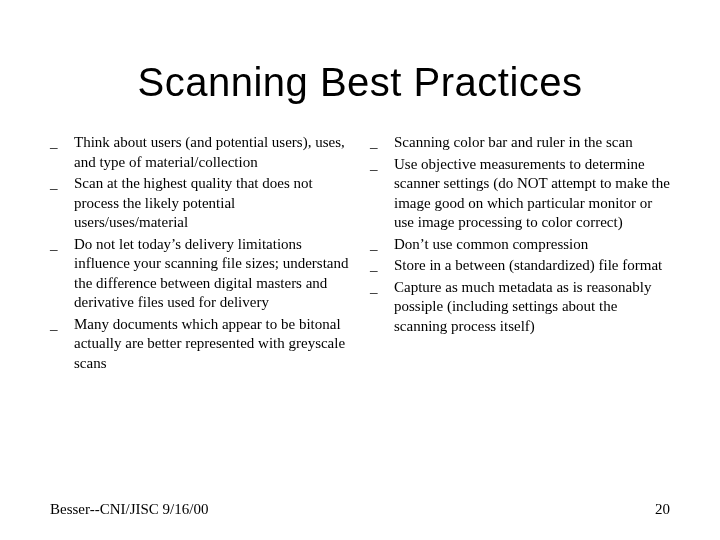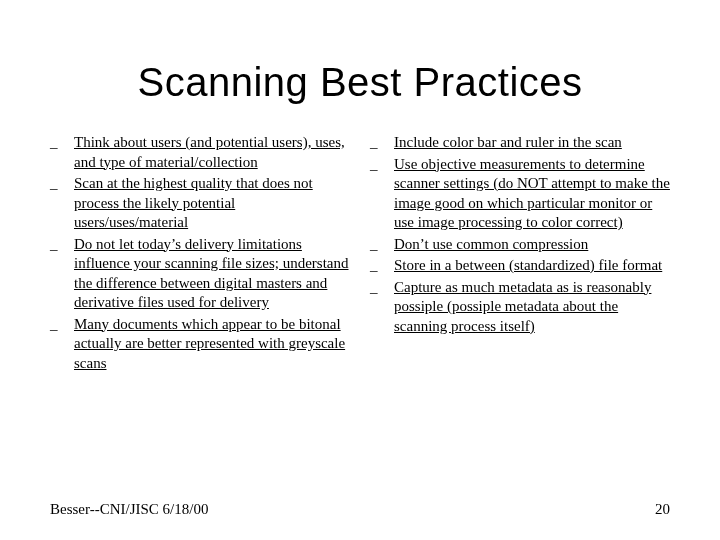--- a/index.html
+++ b/index.html
@@ -4,21 +4,21 @@
 <style>
   * { margin: 0; padding: 0; box-sizing: border-box; }
   html, body { width: 720px; height: 540px; background: #fff; }
   body { font-family: Arial, Helvetica, sans-serif; color: #000; position: relative; }
   .slide { width: 720px; height: 540px; padding: 60px 50px 30px 50px; position: relative; }
   .title { font-size: 40px; font-weight: 400; text-align: center; margin-bottom: 28px; letter-spacing: 0.5px; }
   .cols { display: flex; gap: 20px; font-family: "Times New Roman", Times, serif; font-size: 15px; line-height: 1.3; }
   .col { flex: 1; }
   .item { display: flex; margin-bottom: 2px; }
   .marker { width: 24px; flex: 0 0 24px; text-align: left; }
-  .txt { flex: 1; text-decoration: underline; }
+  .txt { flex: 1; }
   .footer { position: absolute; bottom: 22px; left: 50px; right: 50px; display: flex; justify-content: space-between; font-family: "Times New Roman", Times, serif; font-size: 15px; }
 </style>
 </head>
 <body>
 
 <div class="slide">
   <h1 class="title">Scanning Best Practices</h1>
 
   <div class="cols">
     <div class="col">
@@ -36,38 +36,38 @@
       </div>
       <div class="item">
         <span class="marker">_</span>
         <span class="txt">Many documents which appear to be bitonal actually are better represented with greyscale scans</span>
       </div>
     </div>
 
     <div class="col">
       <div class="item">
         <span class="marker">_</span>
-        <span class="txt">Include color bar and ruler in the scan</span>
+        <span class="txt">Scanning color bar and ruler in the scan</span>
       </div>
       <div class="item">
         <span class="marker">_</span>
         <span class="txt">Use objective measurements to determine scanner settings (do NOT attempt to make the image good on which particular monitor or use image processing to color correct)</span>
       </div>
       <div class="item">
         <span class="marker">_</span>
         <span class="txt">Don’t use common compression</span>
       </div>
       <div class="item">
         <span class="marker">_</span>
         <span class="txt">Store in a between (standardized) file format</span>
       </div>
       <div class="item">
         <span class="marker">_</span>
-        <span class="txt">Capture as much metadata as is reasonably possiple (possiple metadata about the scanning process itself)</span>
+        <span class="txt">Capture as much metadata as is reasonably possiple (including settings about the scanning process itself)</span>
       </div>
     </div>
   </div>
 
   <div class="footer">
-    <span>Besser--CNI/JISC   6/18/00</span>
+    <span>Besser--CNI/JISC   9/16/00</span>
     <span>20</span>
   </div>
 </div>
 
 </body></html>

